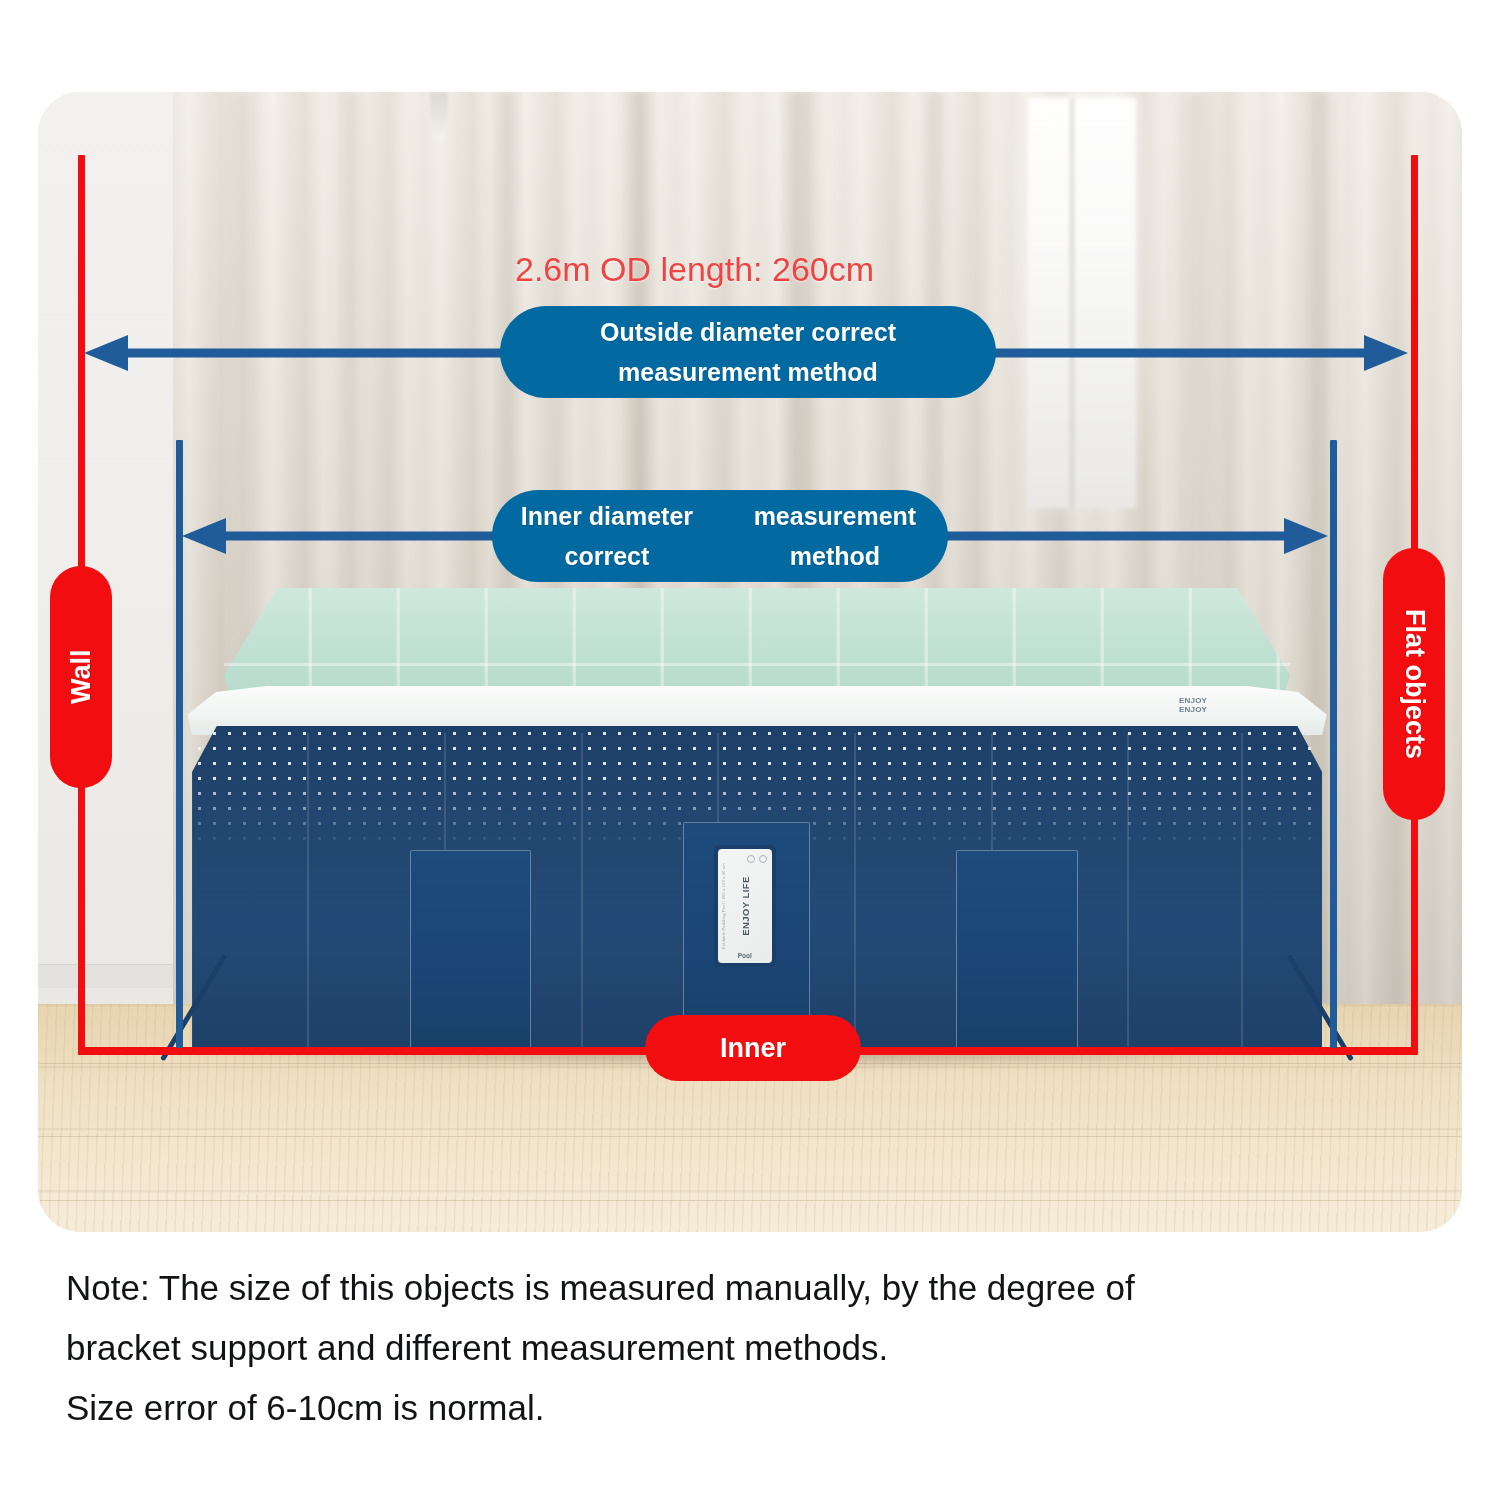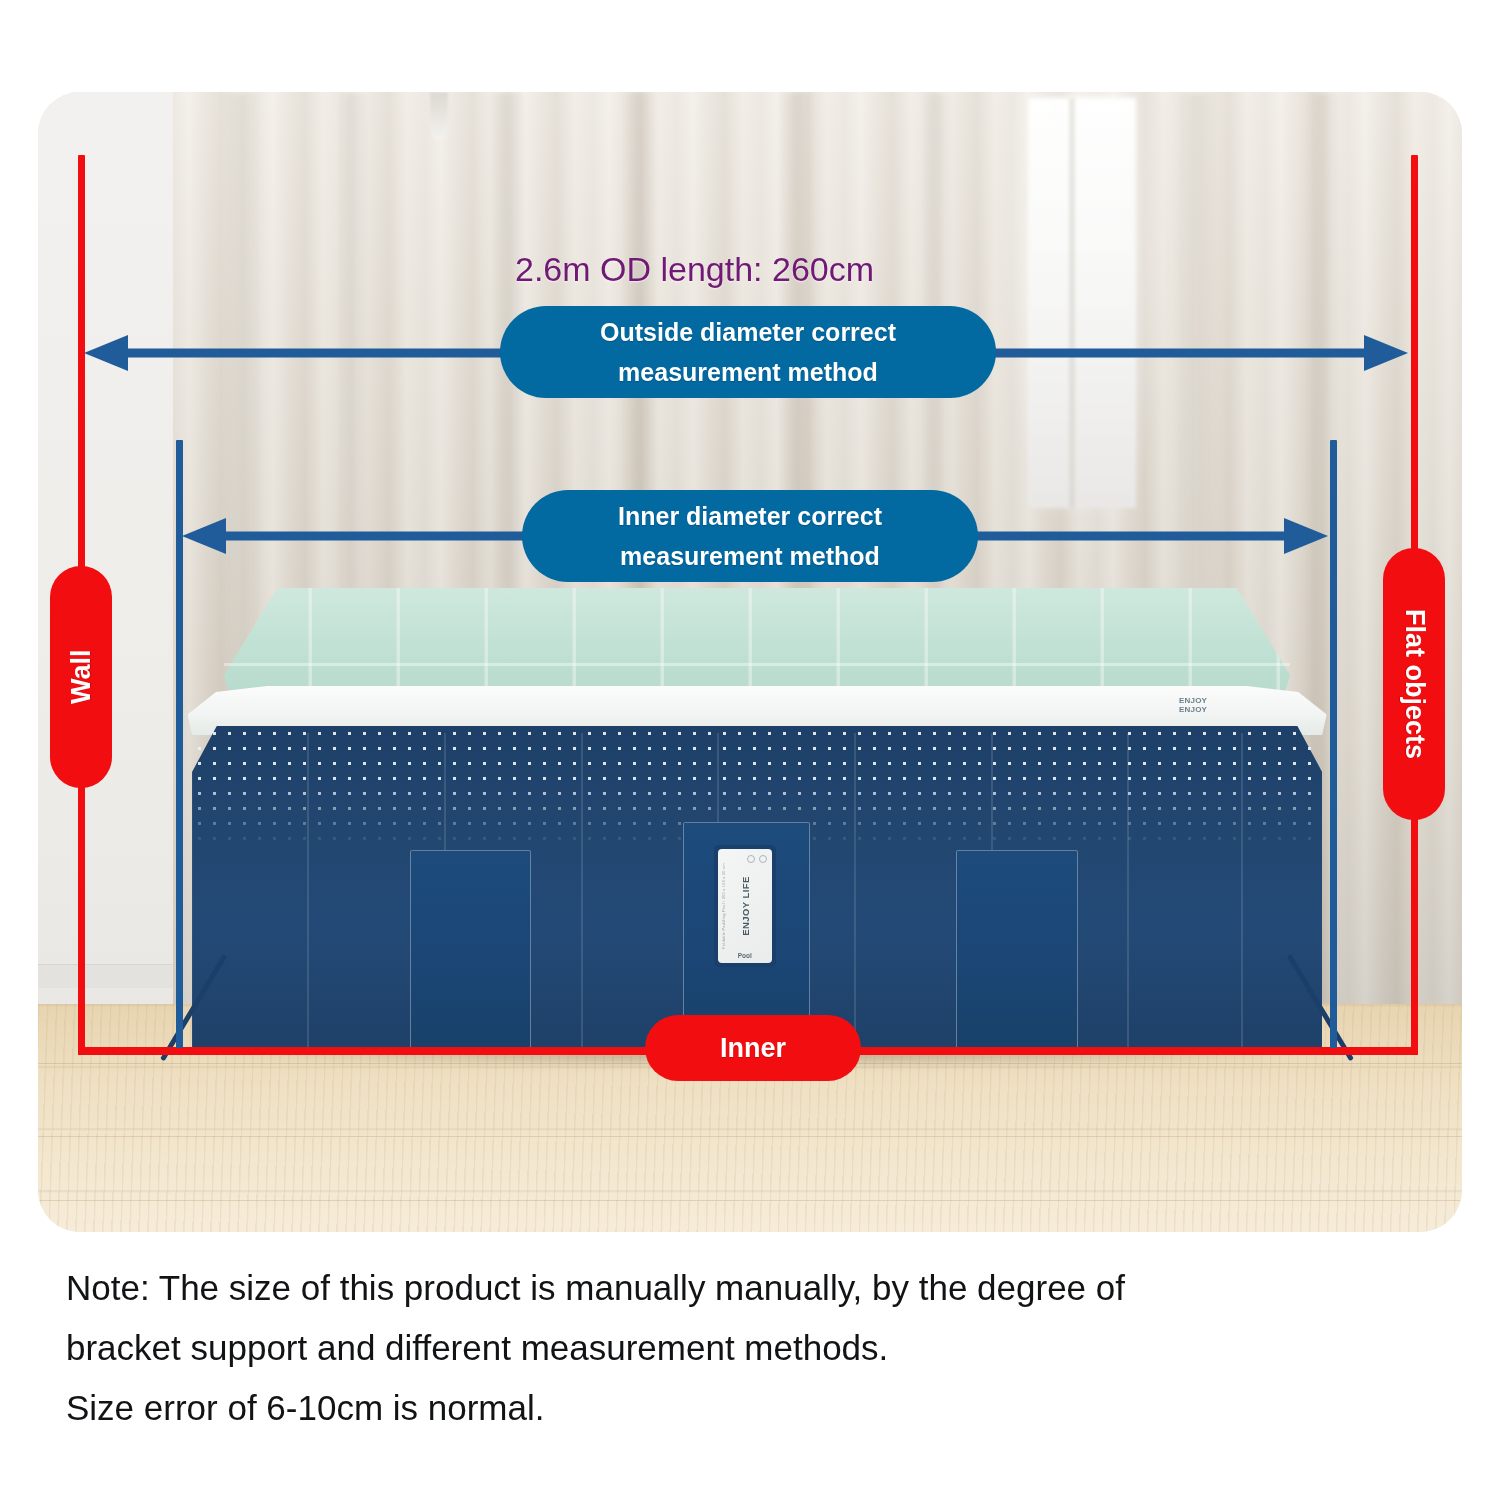--- a/index.html
+++ b/index.html
@@ -294,21 +294,21 @@
   .pill.red {
     background: #f20d10;
     border-radius: 60px;
     font-size: 27px;
   }
   .pill.red.vert-up   { writing-mode: vertical-rl; transform: rotate(180deg); }
   .pill.red.vert-down { writing-mode: vertical-rl; }
 
   .dim-caption {
     position: absolute;
-    color: #701a75;
+    color: #ef4444;
     font-size: 34px;
     font-weight: 400;
     white-space: nowrap;
     text-shadow: 0 1px 2px rgba(255,255,255,.65);
   }
 
   
   #note-block {
     position: absolute;
     left: 66px;
@@ -417,29 +417,29 @@
     <span>measurement method</span>
   </div>
 
   <svg width="1500" height="60" style="position:absolute; left:0; top:508px;">
     <line x1="198" y1="28" x2="1312" y2="28" stroke="#1f5c99" stroke-width="9"></line>
     <polygon points="182,28 226,10 226,46" fill="#1f5c99"></polygon>
     <polygon points="1328,28 1284,10 1284,46" fill="#1f5c99"></polygon>
   </svg>
 
 
-  <div class="pill blue" style="left:522px; top:490px; width:456px; height:92px; flex-direction:column;">
+  <div class="pill blue" style="left:492px; top:490px; width:456px; height:92px; flex-direction:row;">
     <span>Inner diameter correct</span>
     <span>measurement method</span>
   </div>
 
   <div class="pill red vert-up" style="left:50px; top:566px; width:62px; height:222px;">Wall</div>
 
   <div class="pill red vert-down" style="left:1383px; top:548px; width:62px; height:272px;">Flat objects</div>
 
   <div class="pill red" style="left:645px; top:1015px; width:216px; height:66px;">Inner</div>
 </div>
 
 <div id="note-block">
-  <div class="note-line">Note: The size of this product is manually manually, by the degree of</div>
+  <div class="note-line">Note: The size of this objects is measured manually, by the degree of</div>
   <div class="note-line">bracket support and different measurement methods.</div>
   <div class="note-line">Size error of 6-10cm is normal.</div>
 </div>
 
 </body></html>

